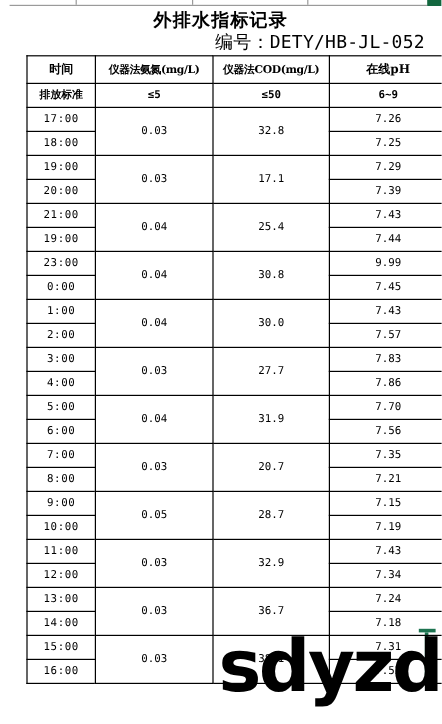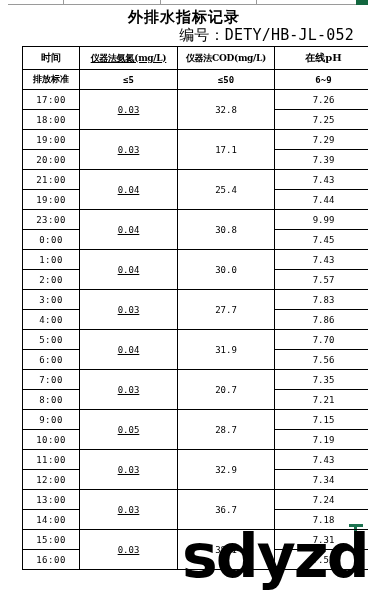--- a/index.html
+++ b/index.html
@@ -98,21 +98,21 @@
   table.log td {
     border: 1px solid #000000;
     text-align: center;
     vertical-align: middle;
     padding: 0;
     height: 19px;
     font-size: 9px;
     font-family: "DejaVu Sans Mono", "Liberation Mono", monospace;
   }
   td.col-time   { width: 56px; }
-  td.col-nh3    { width: 97px; text-decoration: underline; }
+  td.col-nh3    { width: 97px; }
   td.col-cod    { width: 96px; margin-top: 21px; }
   td.col-ph     { width: 97px; }
 
   tr.head td, td.std-label, td.std-val {
     font-weight: bold;
     font-size: 10px;
   }
   tr.head td {
     height: 22px;
     font-family: "DejaVu Serif", "Liberation Serif", serif;

